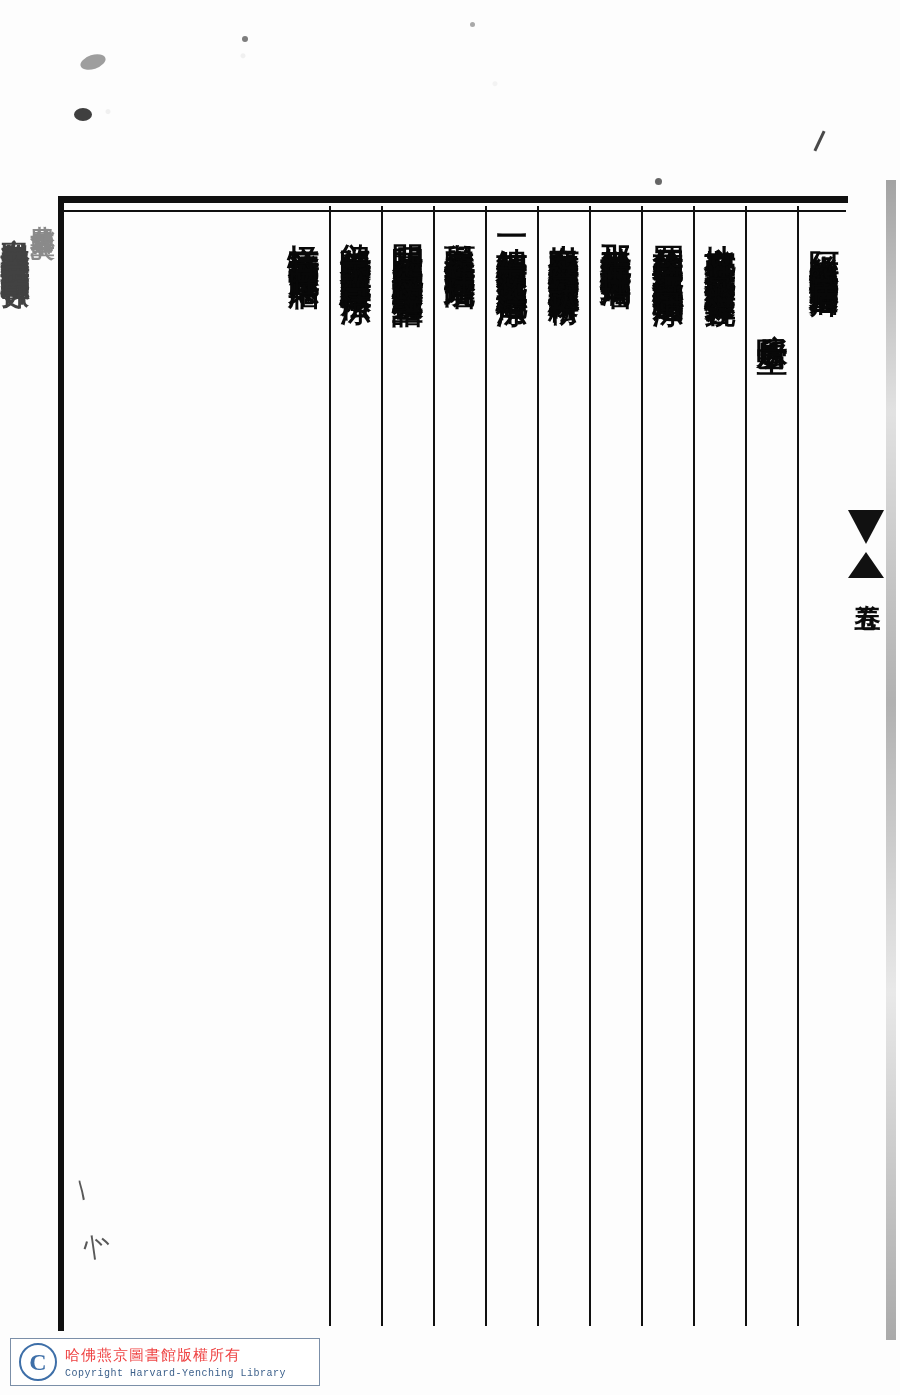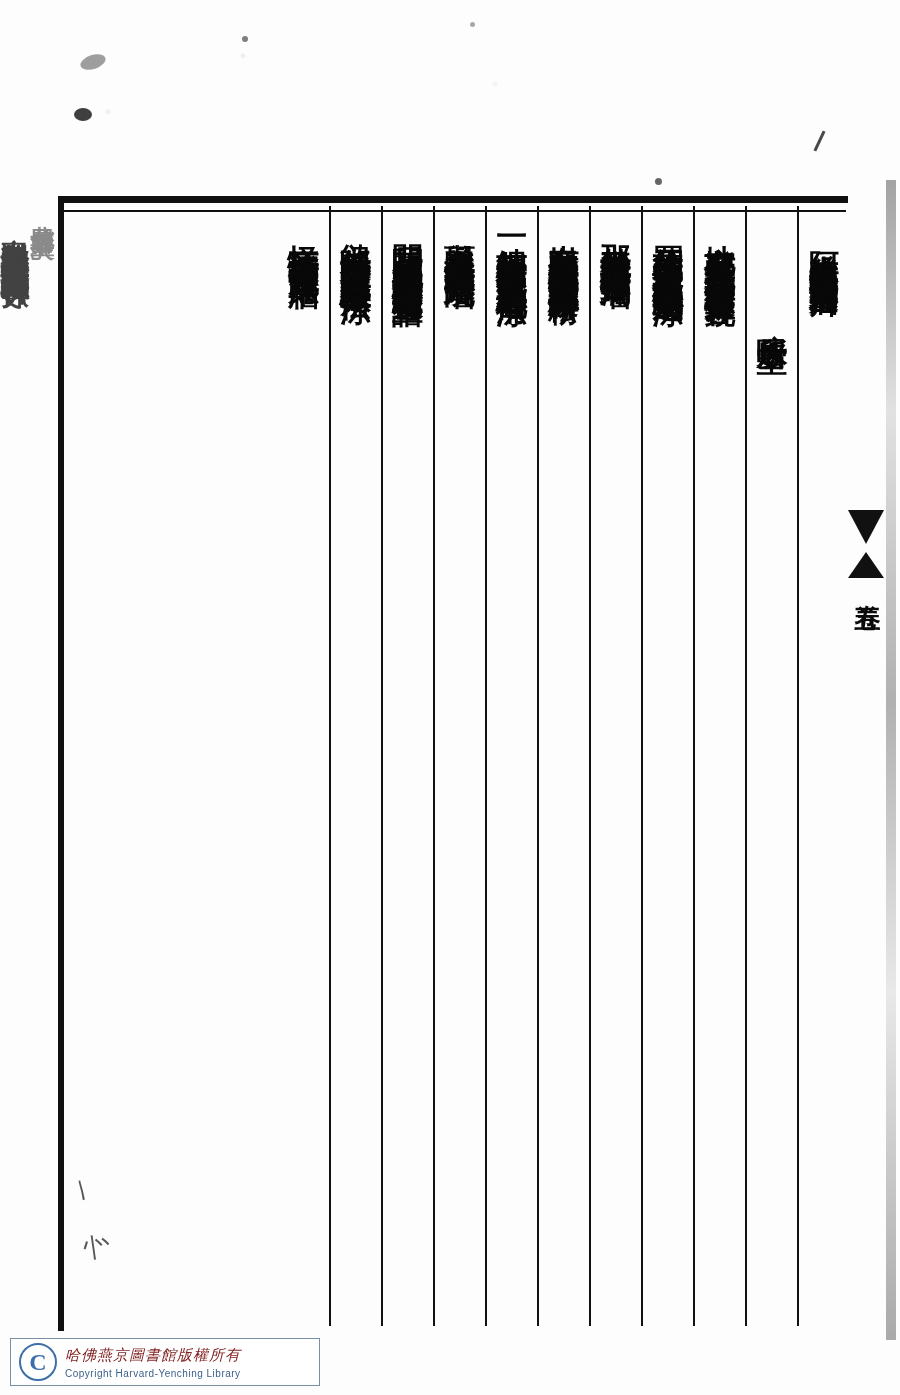--- a/index.html
+++ b/index.html
@@ -214,30 +214,29 @@
     font-weight: 700;
     display: flex;
     align-items: center;
     justify-content: center;
     font-family: "Liberation Serif", serif;
     flex: 0 0 34px;
   }
   #stamp .s-text { display: flex; flex-direction: column; justify-content: center; }
   #stamp .s-cn {
     font-size: 15px;
-    color: #7f1d1d;
+    color: #ef4444;
     letter-spacing: 1px;
     font-family: "DejaVu Serif", serif;
-    font-style: italic;
   }
   #stamp .s-en {
     font-size: 10px;
     color: #3a5f8a;
     letter-spacing: 0.5px;
-    font-family: Liberation Sans, sans-serif;
+    font-family: Liberation Mono, monospace;
     margin-top: 3px;
   }
 
   
   .tick {
     position: absolute;
     background: #1b1b1b;
     opacity: 0.8;
   }
 </style>

